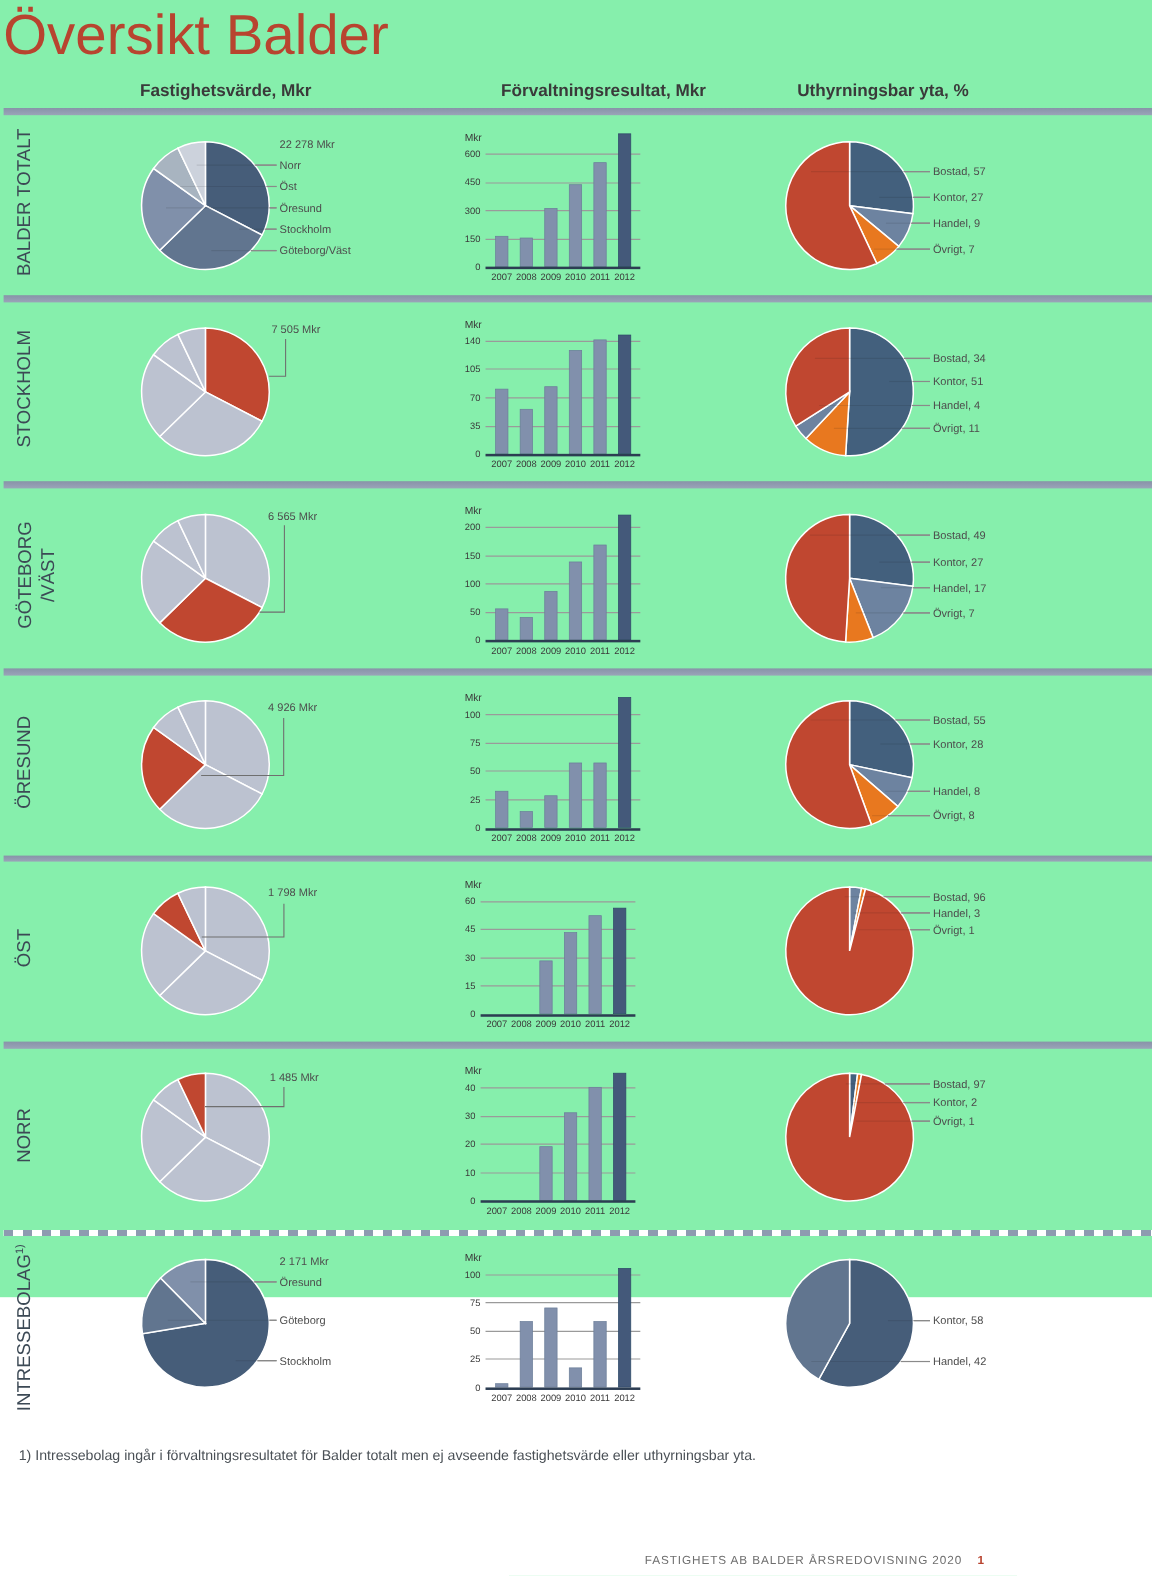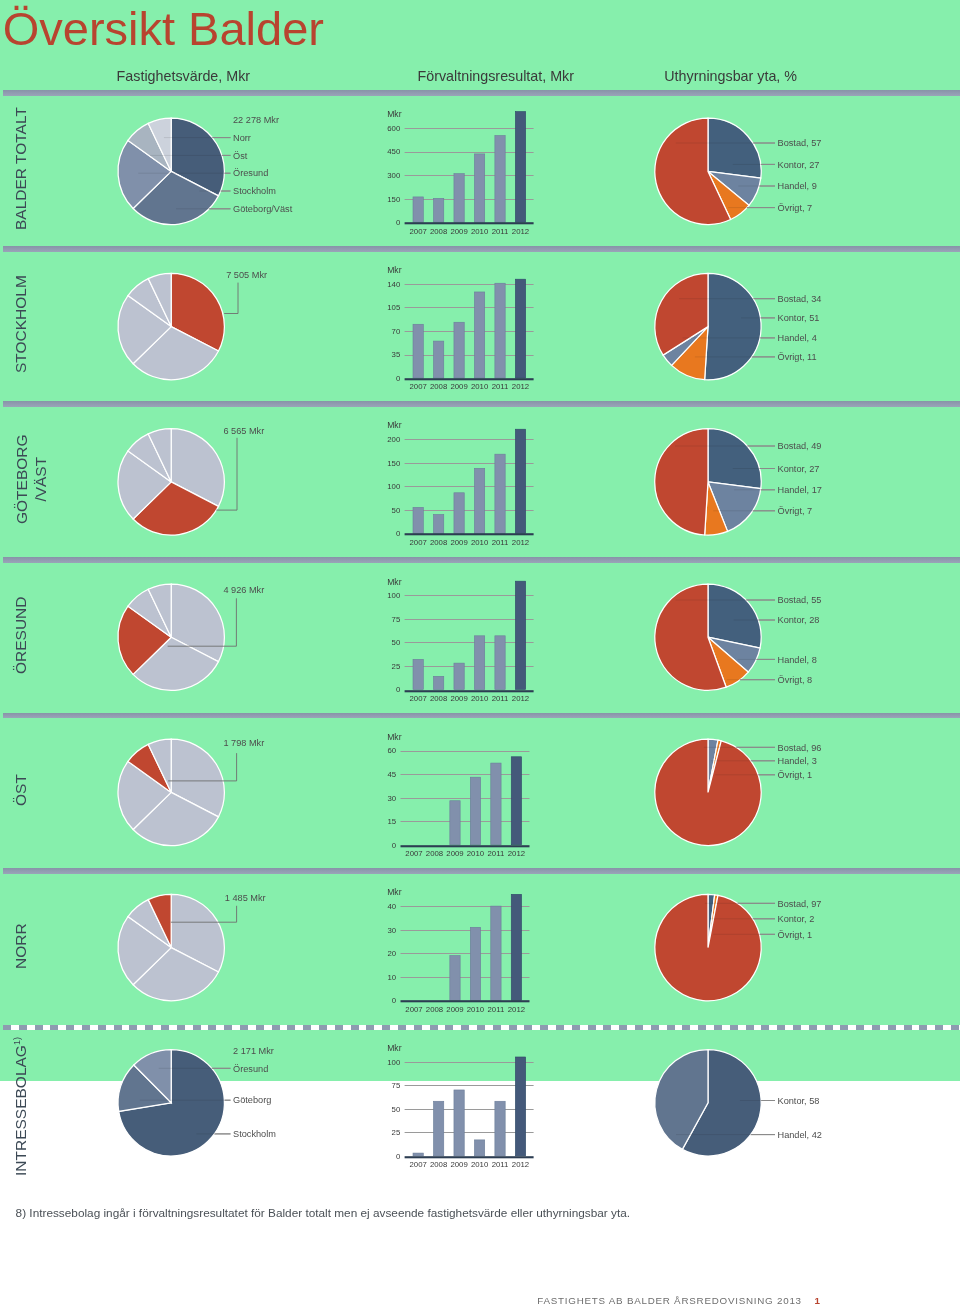--- a/index.html
+++ b/index.html
@@ -1,19 +1,19 @@
 <!DOCTYPE html>
 <html><head>
 <meta charset="utf-8">
 <style>
   html,body{margin:0;padding:0;background:#fff;}
   body{width:960px;height:1313px;font-family:"Liberation Sans",sans-serif;position:relative;overflow:hidden;}
   .page{position:absolute;left:0;top:0;width:960px;height:1081px;background:#86efac;}
   #title{position:absolute;left:2.7px;top:2.4px;font-size:47px;color:#b8442f;line-height:1.15;white-space:nowrap;}
-  .colhead{position:absolute;top:68.3px;font-size:14.3px;font-weight:normal;color:#3a3a3a;white-space:nowrap;line-height:16px;}
+  .colhead{position:absolute;top:68.3px;font-size:14.3px;font-weight:bold;color:#3a3a3a;white-space:nowrap;line-height:16px;}
   .rule{position:absolute;left:3px;width:957px;height:5.9px;background:linear-gradient(to bottom,#8893a8 0%,#8e99ae 35%,#9aa4b8 100%);}
   .rowlabel{position:absolute;font-size:15.5px;font-weight:normal;color:#3c4955;letter-spacing:0px;line-height:17px;white-space:nowrap;transform-origin:left top;transform:rotate(-90deg);}
   .rowlabel sup{font-size:9px;letter-spacing:0;vertical-align:super;line-height:0;}
   .dashrule{position:absolute;left:3px;width:957px;height:5px;}
   .footnote{position:absolute;left:15.6px;top:1205.6px;font-size:11.8px;color:#4a5056;white-space:nowrap;line-height:14px;}
   .footer{position:absolute;top:1294.8px;left:537.3px;font-size:9.8px;color:#6e6e6e;letter-spacing:0.76px;white-space:nowrap;line-height:12px;}
   .pagenum{position:absolute;top:1294.8px;left:814.6px;font-size:9.8px;color:#b8442f;font-weight:bold;line-height:12px;}
   svg{display:block;overflow:visible;}
   .chart{position:absolute;}
 </style>
@@ -553,16 +553,16 @@
             <line x1="739.9477469866667" y1="1100.5" x2="761.1502587011578" y2="1100.5" stroke="#111111" stroke-width="1" opacity="0.1"></line>
             <line x1="761.1502587011578" y1="1100.5" x2="775" y2="1100.5" stroke="#8a8a8a" stroke-width="1"></line>
             <text x="777.5" y="1103.7" font-size="9.2" fill="#4d4d4d" font-family="&quot;Liberation Sans&quot;,sans-serif">Kontor, 58</text>
             <line x1="676.0522530133333" y1="1134.6" x2="750.6497362242723" y2="1134.6" stroke="#111111" stroke-width="1" opacity="0.1"></line>
             <line x1="750.6497362242723" y1="1134.6" x2="775" y2="1134.6" stroke="#8a8a8a" stroke-width="1"></line>
             <text x="777.5" y="1137.8" font-size="9.2" fill="#4d4d4d" font-family="&quot;Liberation Sans&quot;,sans-serif">Handel, 42</text>
           </g>
         </svg>
       </div>
     </div>
-  <div class="footnote">8) Intressebolag ingår i förvaltningsresultatet för Balder totalt men ej avseende fastighetsvärde eller uthyrningsbar yta.</div>
-  <div class="footer">FASTIGHETS AB BALDER ÅRSREDOVISNING 2013</div>
+  <div class="footnote">1) Intressebolag ingår i förvaltningsresultatet för Balder totalt men ej avseende fastighetsvärde eller uthyrningsbar yta.</div>
+  <div class="footer">FASTIGHETS AB BALDER ÅRSREDOVISNING 2020</div>
   <div class="pagenum">1</div>
 </div>
 
 </body></html>

